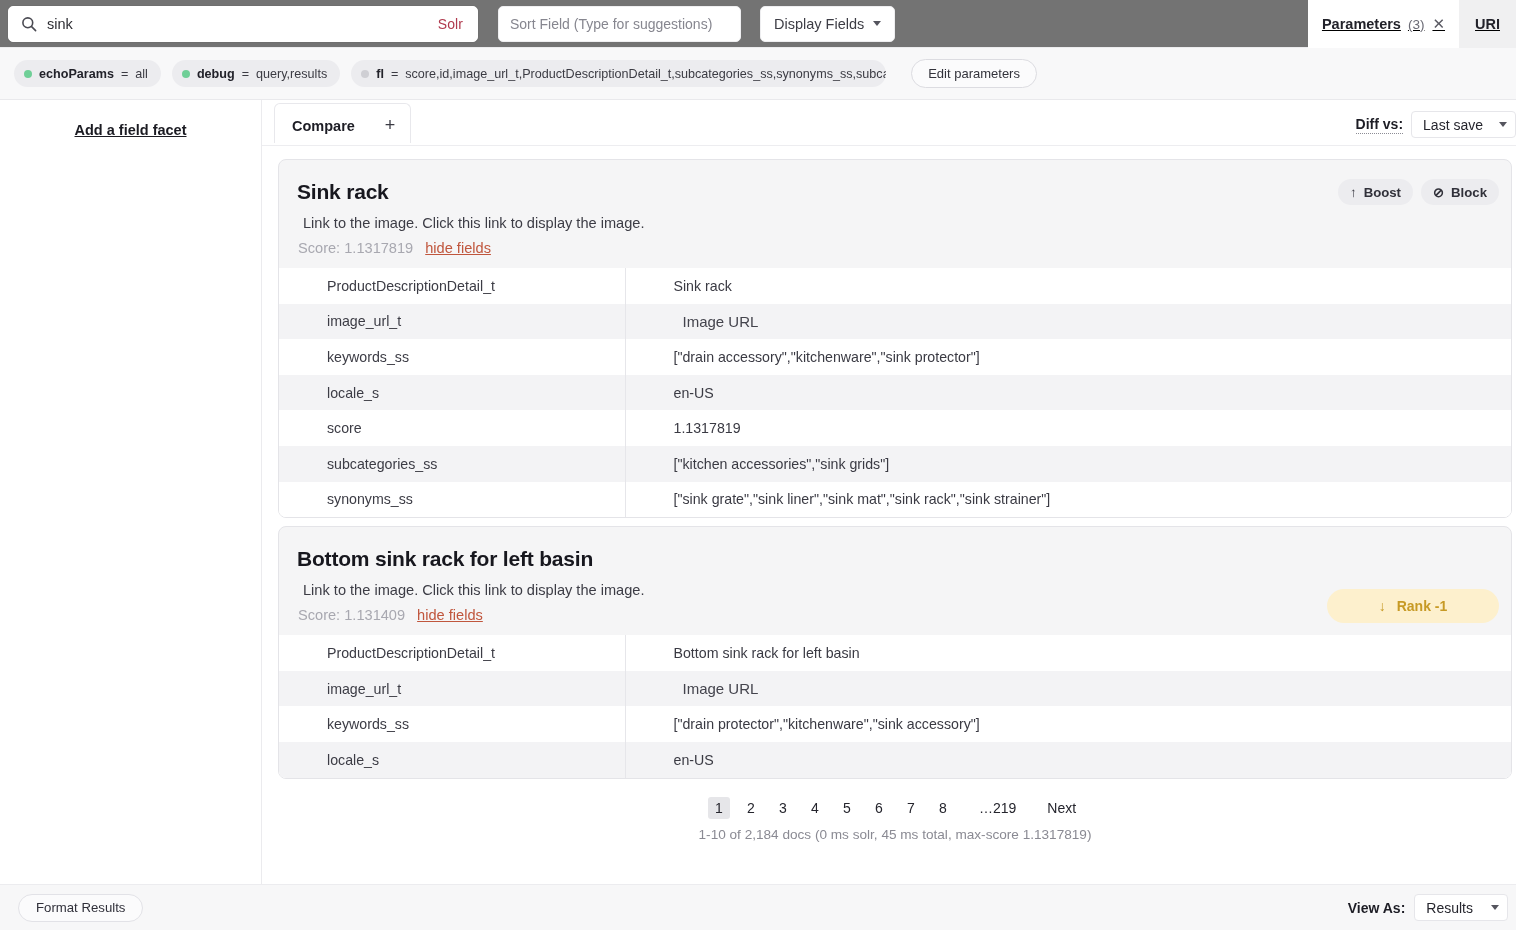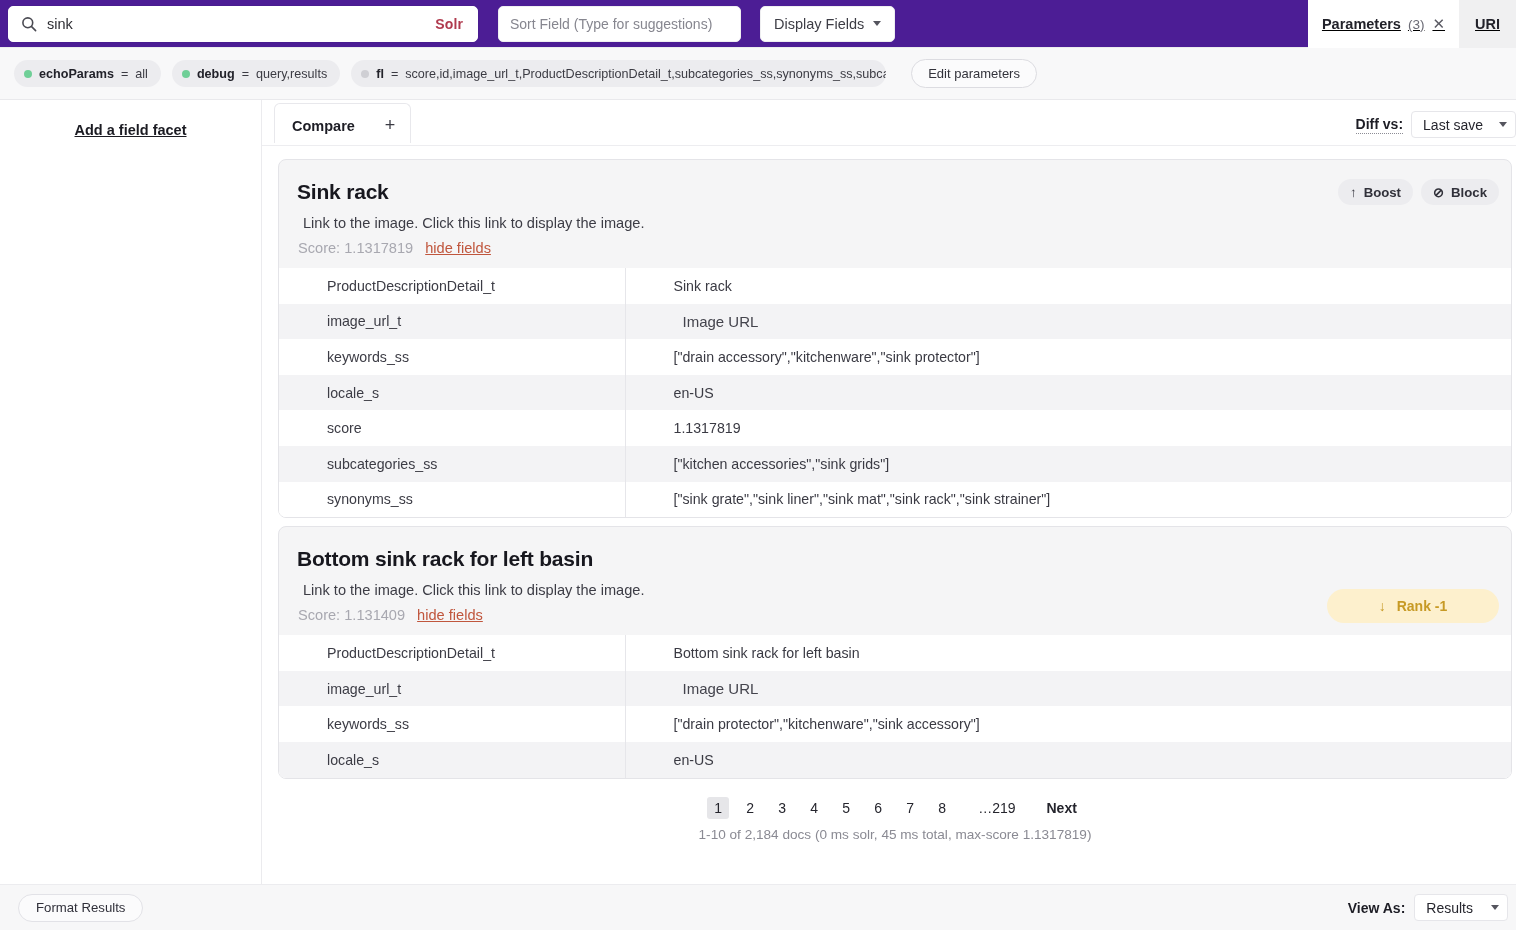--- a/index.html
+++ b/index.html
@@ -8,39 +8,39 @@
     font-family: "Liberation Sans", sans-serif;
     background: #f7f7f8;
     overflow: hidden;
     -webkit-font-smoothing: antialiased;
   }
   .app { position: relative; width: 1516px; height: 930px; background:#f5f5f6; }
 
   
   .topbar {
     position: absolute; left:0; top:0; width:1516px; height:48px;
-    background:#4c1d95;
+    background:#737373;
     display:flex; align-items:center;
     border-bottom: 1px solid #ececee;
   }
   .search-wrap {
     display:flex; align-items:center;
     width: 470px; height: 36px; margin-left: 8px;
     background:#ffffff; border-radius: 5px;
     border: 1px solid #ffffff;
     box-shadow: 0 0 0 1px rgba(0,0,0,0.03);
   }
   .search-icon { width:28px; display:flex; align-items:center; justify-content:center; margin-left:6px; color:#4a4a52; }
   .search-input {
     flex:1; border:none; outline:none; background:transparent;
     font-family:"Liberation Sans", sans-serif; font-size:14.5px; color:#2d2d33;
     padding-left:4px;
   }
   .solr-badge {
-    font-size:14px; font-weight:700; color:#b03a4e;
+    font-size:14px; font-weight:400; color:#b03a4e;
     padding: 0 14px 0 8px; letter-spacing:0.1px;
   }
   .sortfield {
     width: 243px; height: 36px; margin-left: 20px;
     background:#fff; border-radius:5px; border:1px solid #efeff1;
     display:flex; align-items:center; padding: 0 11px;
   }
   .sortfield input {
     width:100%; border:none; outline:none; background:transparent;
     font-family:"Liberation Sans", sans-serif; font-size:14px; color:#3a3a42;
@@ -188,21 +188,21 @@
   
   .pager { text-align:center; padding-top:18px; }
   .pager .nums { display:inline-flex; align-items:center; gap:0px; }
   .pg {
     min-width:22px; height:22px; padding: 0 6px;
     display:inline-flex; align-items:center; justify-content:center;
     font-size:14px; color:#25252d; cursor:pointer; margin: 0 5px;
     border-radius:3px;
   }
   .pg.active { background:#e6e6e9; font-weight:400; }
-  .pg.next { font-weight:700; margin-left:14px; }
+  .pg.next { font-weight:400; margin-left:14px; }
   .pg.ellip { margin-left:14px; }
   .pager .stats { margin-top:8px; font-size:13.6px; color:#8a8a93; }
 
   
   .bottombar {
     position:absolute; left:0; bottom:0; width:1516px; height:46px;
     background:#f7f7f8; border-top:1px solid #ececef;
     display:flex; align-items:center;
   }
   .format-btn {

